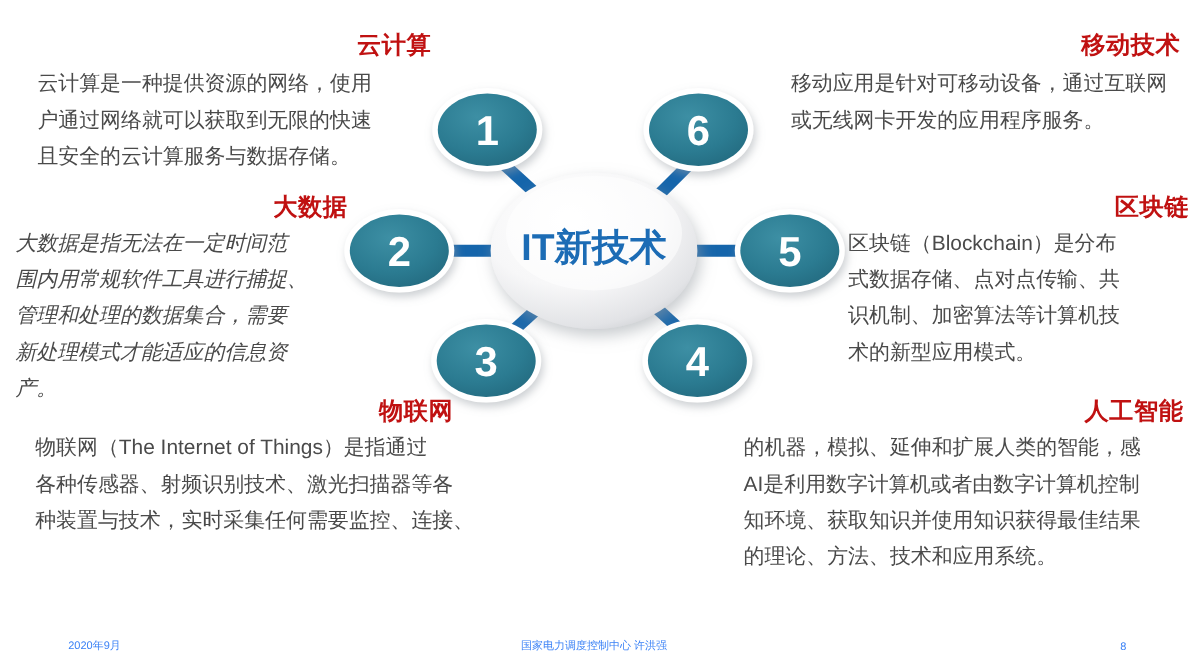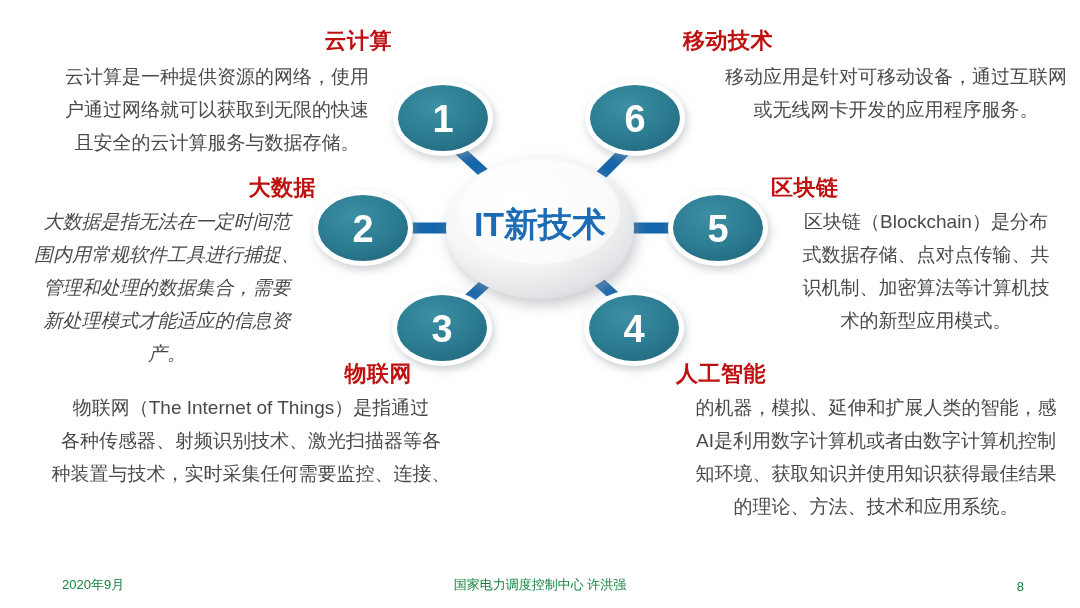--- a/index.html
+++ b/index.html
@@ -19,49 +19,49 @@
   
   .block { position: absolute; }
   .heading {
     color: #c01111;
     font-weight: bold;
     font-size: 22px;
     line-height: 1.15;
     letter-spacing: 0.5px;
     white-space: nowrap;
   }
-  .heading.right  { text-align: left;  }
+  .heading.right  { text-align: right;  }
   .heading.leftal { text-align: right; }
   .body {
     color: #4a4a4a;
     font-size: 19px;
     line-height: 33px;
     white-space: nowrap;
   }
   .body div { white-space: nowrap; }
 
   
-  .body.alignleft  { text-align: center; }
+  .body.alignleft  { text-align: left; }
 
   
   #hub {
     position: absolute;
     left: 300px;
     top: 60px;
     width: 480px;
     height: 320px;
   }
   #hub svg { display: block; }
 
   
   .footer {
     position: absolute;
     bottom: 14px;
-    color: #15803d;
-    font-size: 13px;
+    color: #3b82f6;
+    font-size: 10px;
     white-space: nowrap;
   }
   #footer-date { left: 62px; }
   #footer-center { left: 0; width: 1080px; text-align: center; }
   #footer-page { right: 56px; }
 </style>
 </head>
 <body>
 
 <div id="slide">

